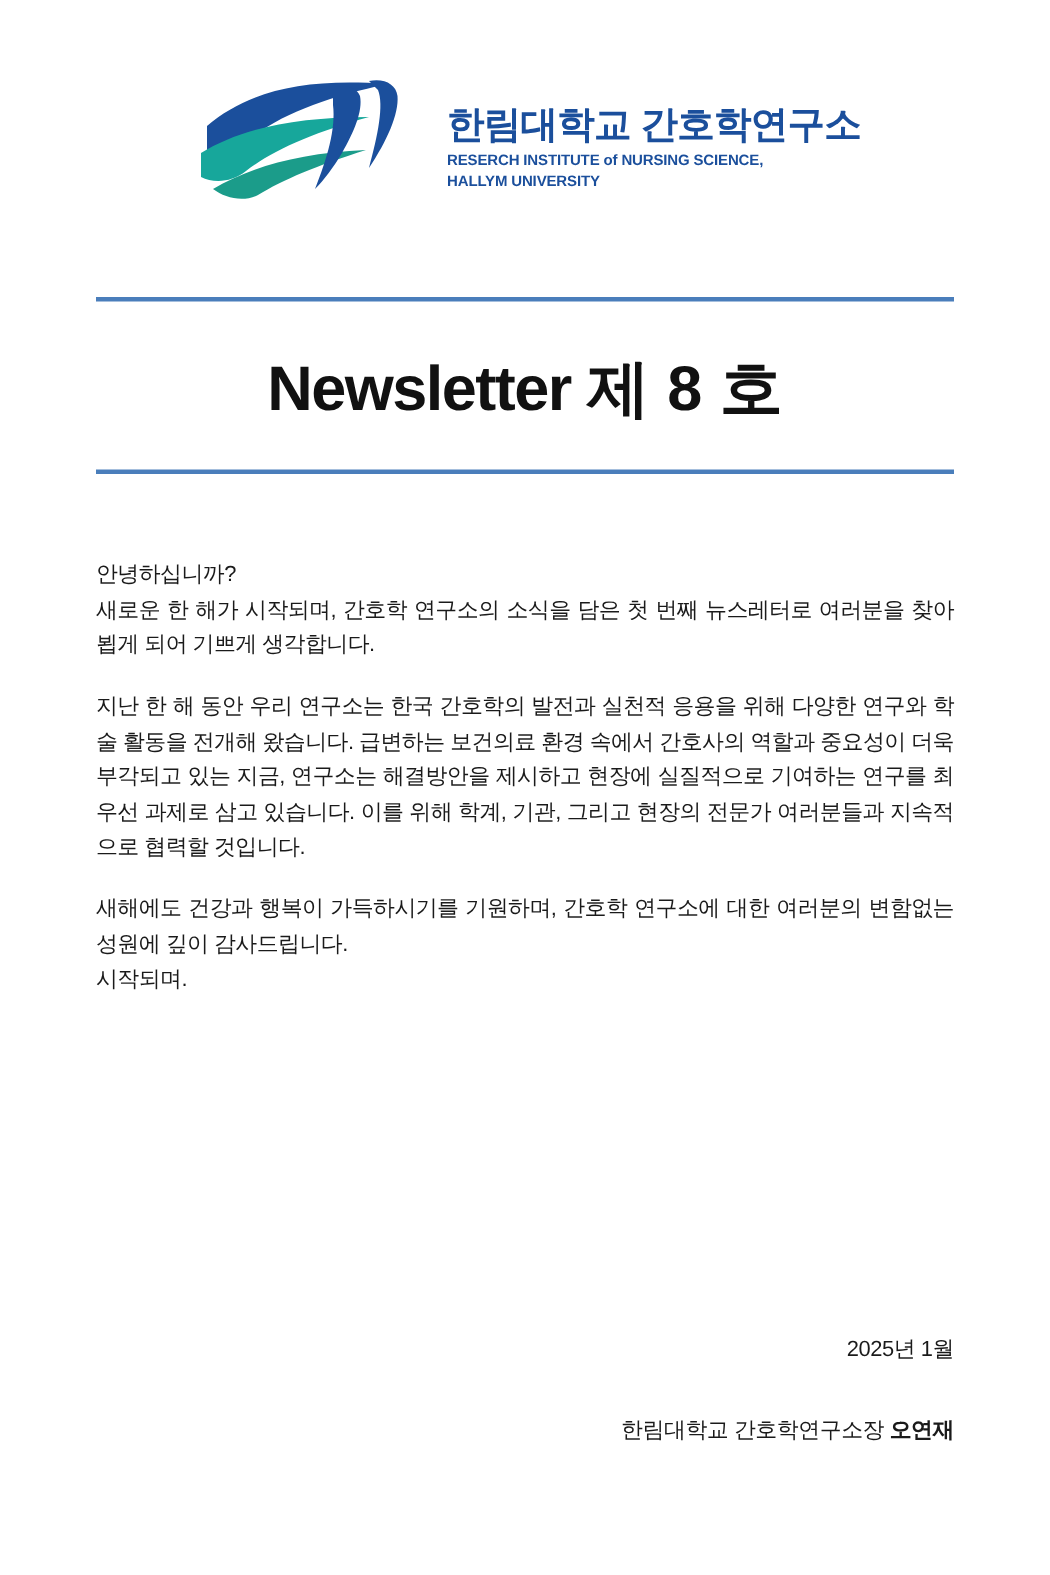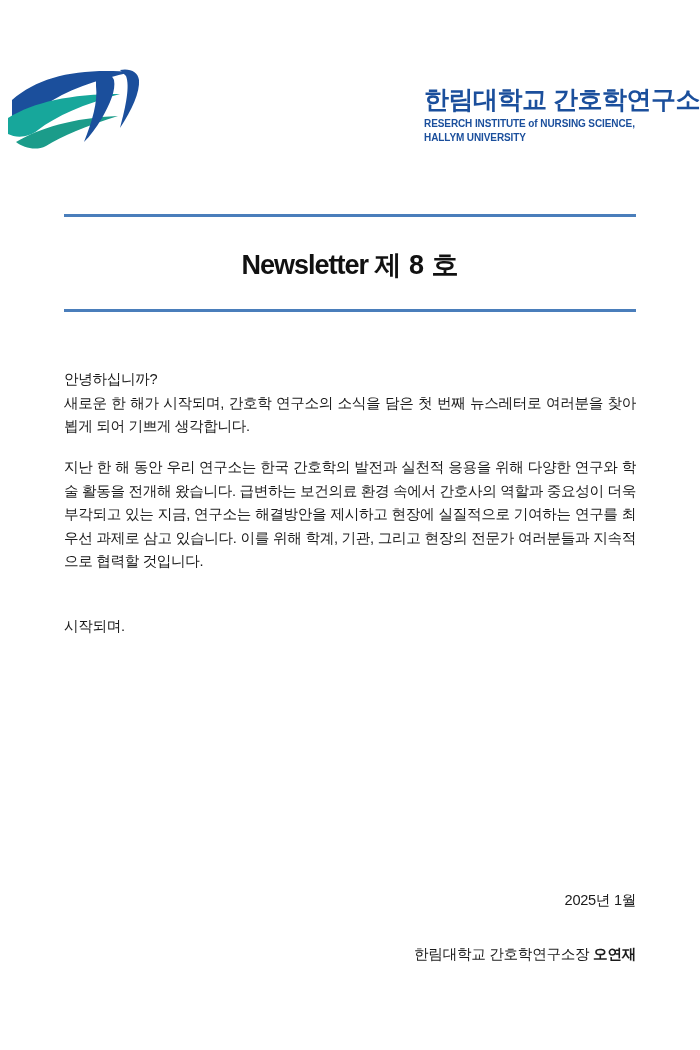--- a/index.html
+++ b/index.html
@@ -21,22 +21,22 @@
     height: 1050px;
     box-sizing: border-box;
     padding: 0;
     position: relative;
   }
 
   
   .logo-block {
     display: flex;
     align-items: center;
-    justify-content: space-between;
-    padding-top: 56px;
+    justify-content: center;
+    padding-top: 40px;
     gap: 22px;
   }
   .logo-mark {
     width: 150px;
     height: 96px;
     flex: 0 0 auto;
   }
   .logo-text {
     display: flex;
     flex-direction: column;
@@ -64,21 +64,21 @@
     height: 3px;
     background: #4a7ebb;
     margin: 0 64px;
   }
   .rule-top { margin-top: 62px; }
   .rule-bottom { margin-top: 0; }
 
   .newsletter-title {
     text-align: center;
     padding: 30px 0 26px 0;
-    font-size: 27px;
+    font-size: 42px;
     font-weight: bold;
     letter-spacing: -1px;
     color: #111111;
   }
   .newsletter-title .issue {
     font-weight: bold;
     letter-spacing: 0px;
   }
 
   
@@ -146,21 +146,21 @@
   </div>
   <div class="rule rule-bottom"></div>
 
   <div class="body-copy">
     <p>
       <span>안녕하십니까?</span><br>
       <span>새로운 한 해가 시작되며, 간호학 연구소의 소식을 담은 첫 번째 뉴스레터로 여러분을 찾아뵙게 되어 기쁘게 생각합니다.</span>
     </p>
     <p>지난 한 해 동안 우리 연구소는 한국 간호학의 발전과 실천적 응용을 위해 다양한 연구와 학술 활동을 전개해 왔습니다. 급변하는 보건의료 환경 속에서 간호사의 역할과 중요성이 더욱 부각되고 있는 지금, 연구소는 해결방안을 제시하고 현장에 실질적으로 기여하는 연구를 최우선 과제로 삼고 있습니다. 이를 위해 학계, 기관, 그리고 현장의 전문가 여러분들과 지속적으로 협력할 것입니다.</p>
     <p class="tight">
-      <br>
+      <span>새해에도 건강과 행복이 가득하시기를 기원하며, 간호학 연구소에 대한 여러분의 변함없는 성원에 깊이 감사드립니다.</span><br>
       <span>시작되며.</span>
     </p>
   </div>
 
   <div class="signature">
     <div class="sig-date">2025년 1월</div>
     <div class="sig-name">
       <span>한림대학교 간호학연구소장 </span><span class="bold">오연재</span>
     </div>
   </div>

